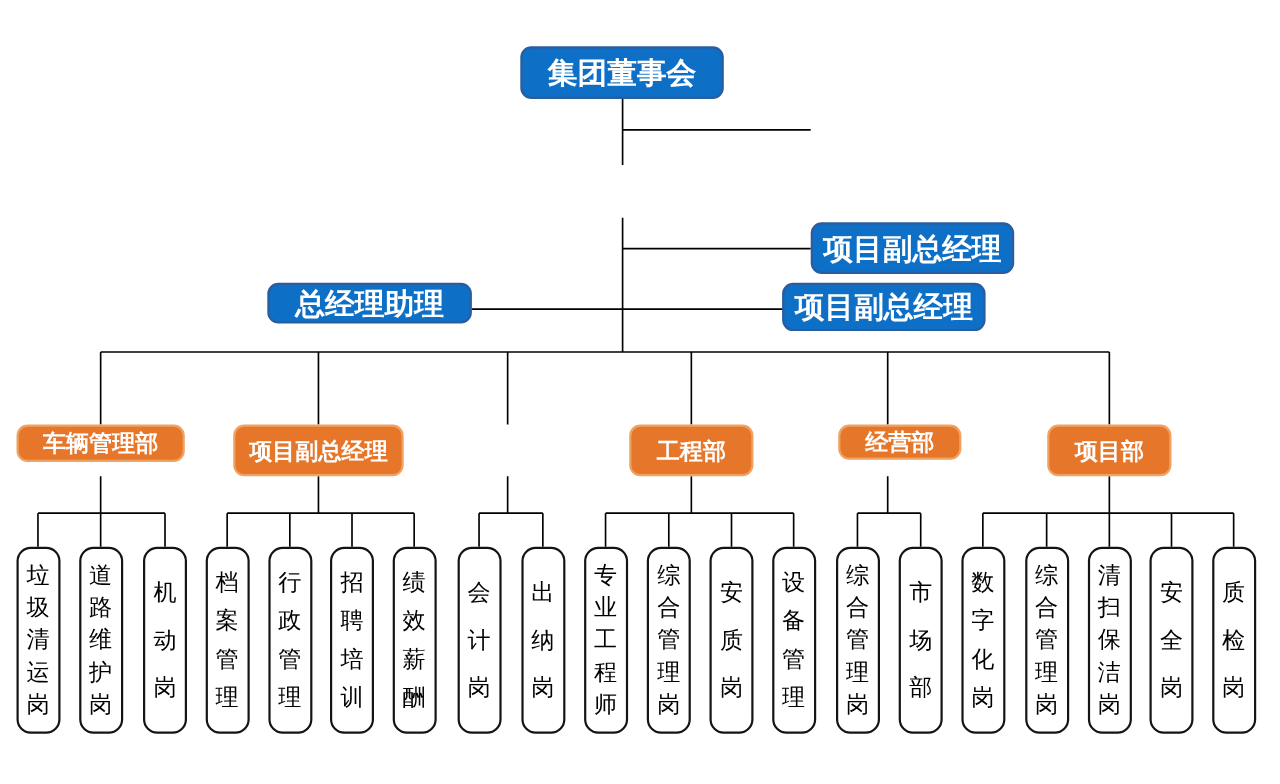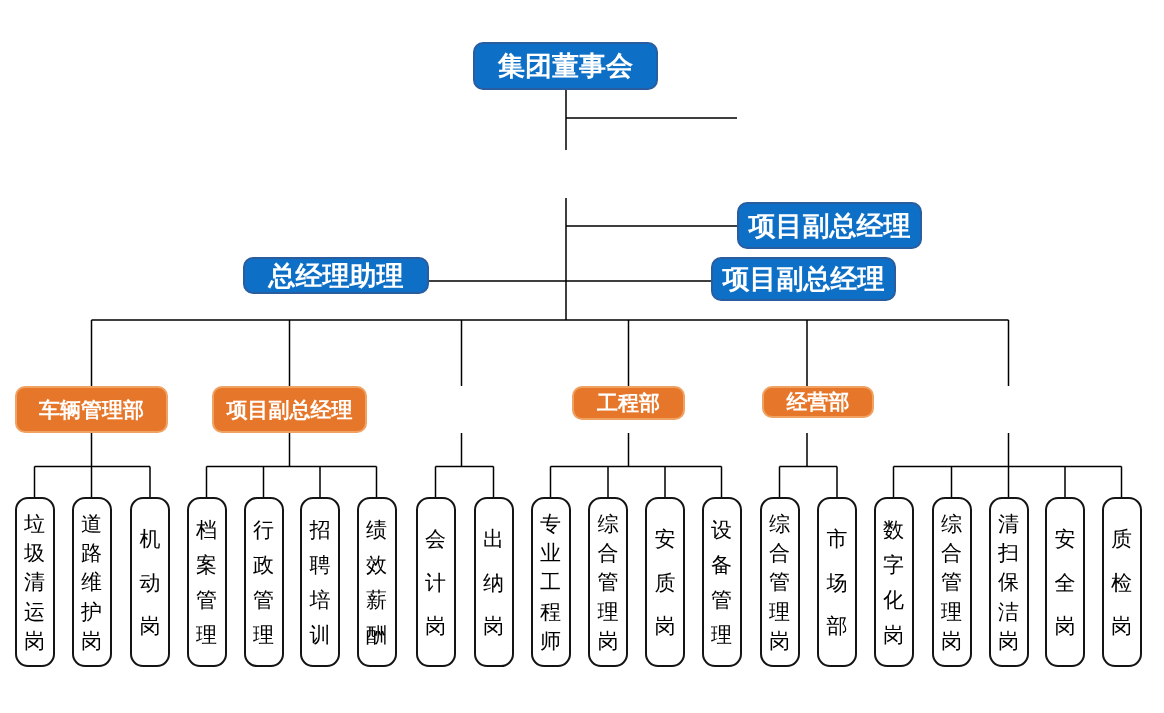--- a/index.html
+++ b/index.html
@@ -79,24 +79,25 @@
       M1008.5 433 V466.5 M893.5 466.5 H1121.5
       M893.5 466.5 V497 M951.5 466.5 V497 M1008.5 466.5 V497 M1065 466.5 V497 M1121.5 466.5 V497
     "></path>
   </svg>
 
   <div class="node blue" style="left:473px;top:42px;width:185px;height:48px">集团董事会</div>
   <div class="node blue" style="left:737px;top:202px;width:185px;height:47px">项目副总经理</div>
   <div class="node blue" style="left:243px;top:257px;width:186px;height:37px">总经理助理</div>
   <div class="node blue" style="left:711px;top:257px;width:185px;height:44px">项目副总经理</div>
 
-  <div class="node dept" style="left:15px;top:386px;width:153px;height:47px">车辆管理部</div>
+  <div class="node dept" style="left:15px;top:386px;width:153px;height:34px">车辆管理部</div>
   <div class="node dept" style="left:212px;top:386px;width:155px;height:47px">项目副总经理</div>
-  <div class="node dept" style="left:572px;top:386px;width:113px;height:34px">工程部</div>
+  <div class="node dept" style="left:572px;top:386px;width:113px;height:47px">工程部</div>
   <div class="node dept" style="left:762px;top:386px;width:112px;height:32px">经营部</div>
+  <div class="node dept" style="left:952px;top:386px;width:113px;height:47px">项目部</div>
 
   <div class="vbox vtext" style="left:14.5px">
       <span>垃</span>
       <span>圾</span>
       <span>清</span>
       <span>运</span>
       <span>岗</span>
     </div>
   <div class="vbox vtext" style="left:71.5px">
       <span>道</span>

